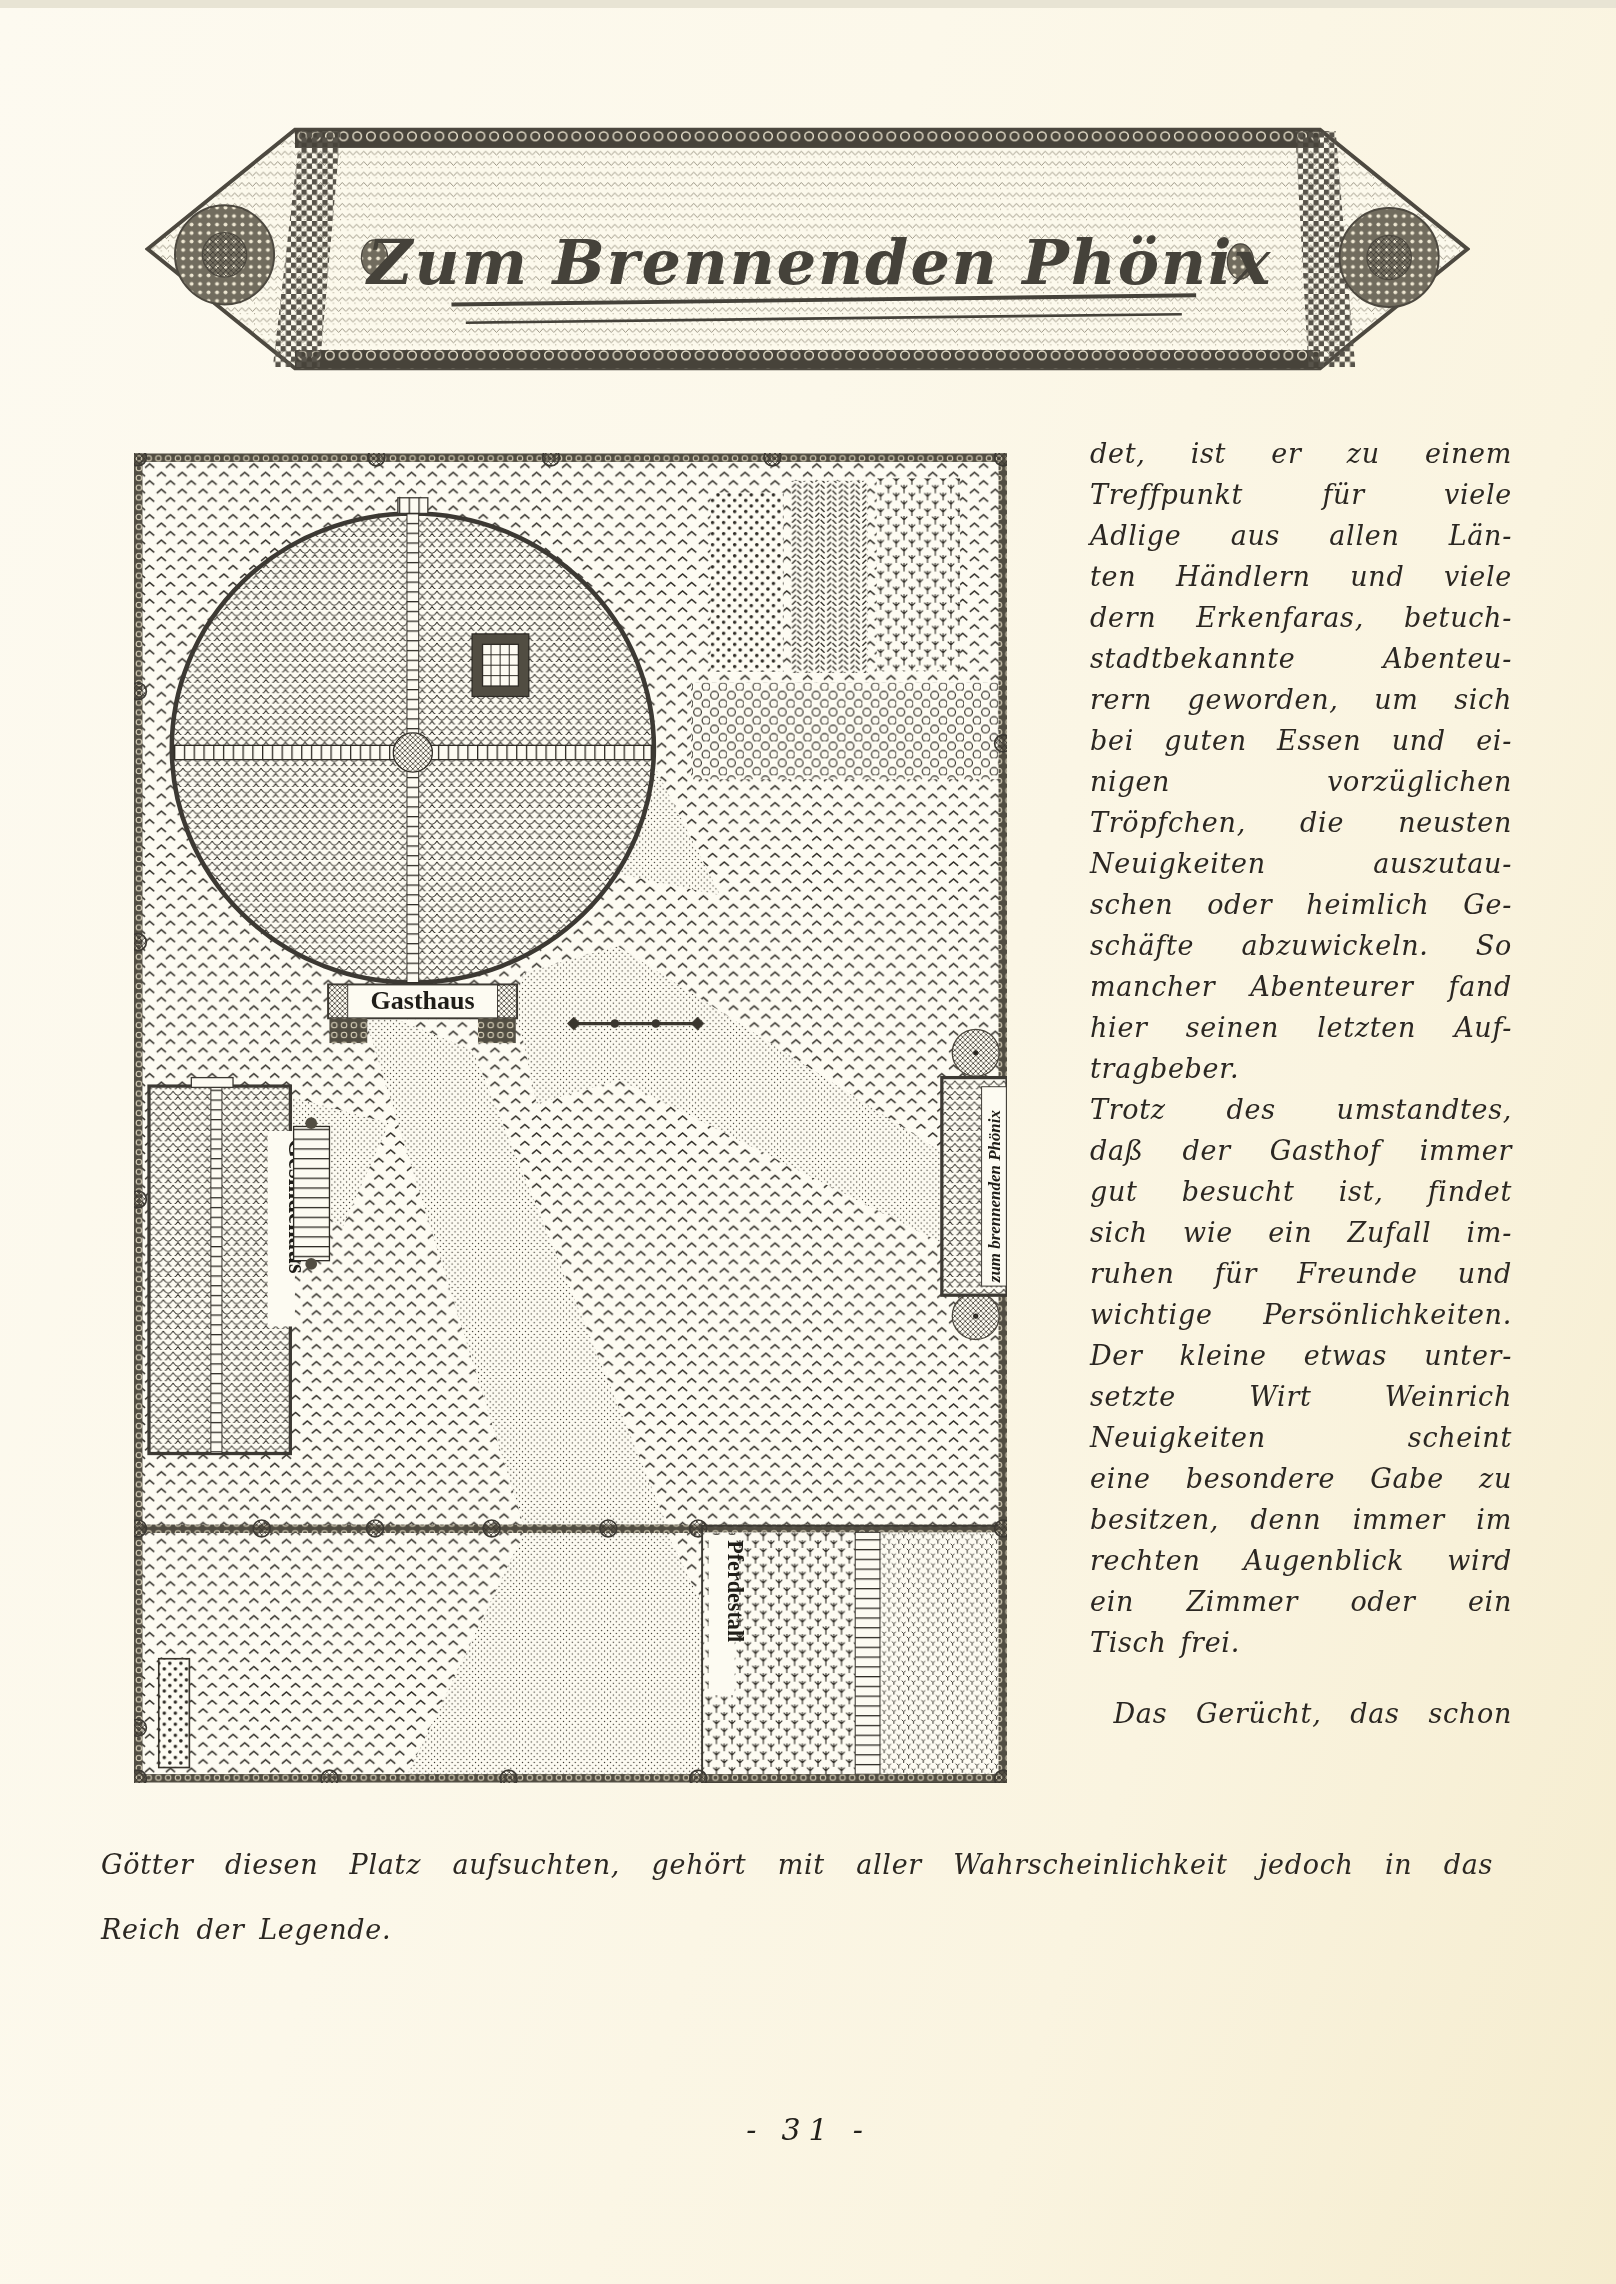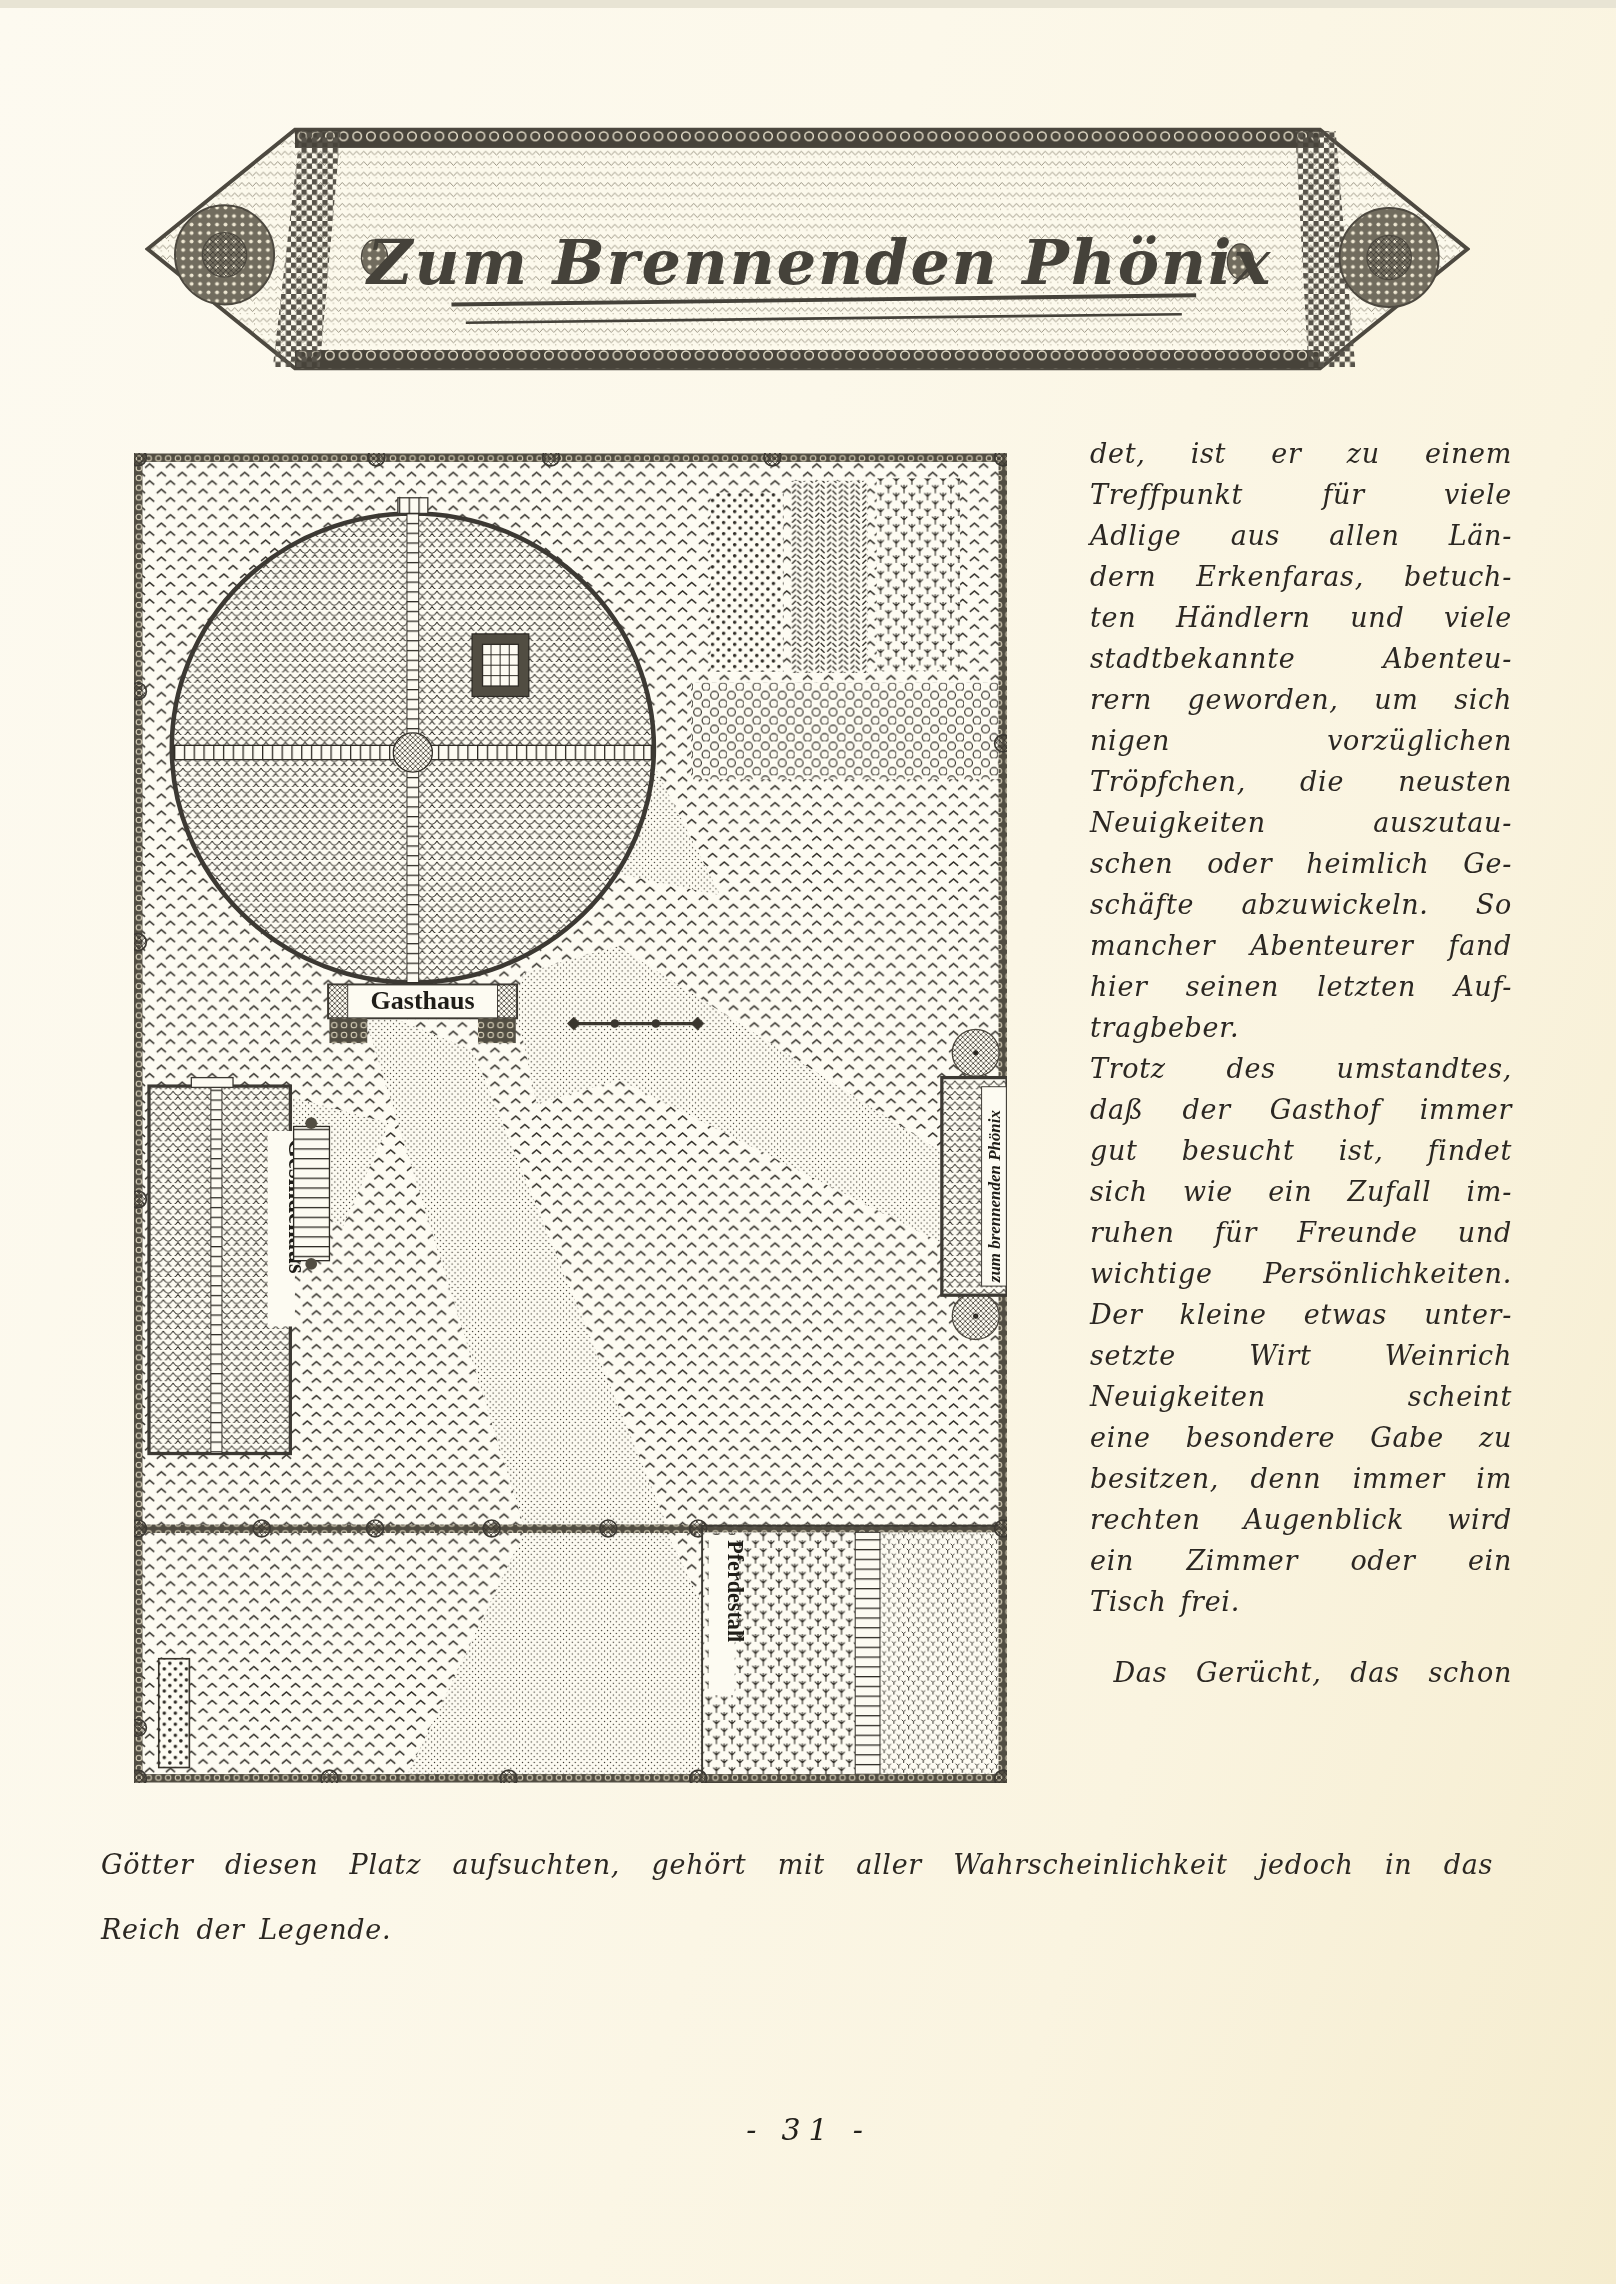--- a/index.html
+++ b/index.html
@@ -299,24 +299,25 @@
       <rect x="1240" y="958" width="100" height="334" fill="none" stroke="#3c3933" stroke-width="5"></rect>
       <rect x="1301" y="972" width="38" height="306" fill="#fdfbf2" stroke="#3c3933" stroke-width="1.5"></rect>
       <text class="map-label" transform="translate(1330,1272) rotate(-90)" font-size="26" font-style="italic">zum brennenden Phönix</text>
     </g>
   </svg>
 
   <div class="text-column">
       <div class="script-line just">det, ist er zu einem</div>
       <div class="script-line just">Treffpunkt für viele</div>
       <div class="script-line just">Adlige aus allen Län-</div>
+      <div class="script-line just">ten Händlern und viele</div>
       <div class="script-line just">dern Erkenfaras, betuch-</div>
-      <div class="script-line just">ten Händlern und viele</div>
       <div class="script-line just">stadtbekannte Abenteu-</div>
       <div class="script-line just">rern geworden, um sich</div>
+      <div class="script-line just">bei guten Essen und ei-</div>
       <div class="script-line just">nigen vorzüglichen</div>
       <div class="script-line just">Tröpfchen, die neusten</div>
       <div class="script-line just">Neuigkeiten auszutau-</div>
       <div class="script-line just">schen oder heimlich Ge-</div>
       <div class="script-line just">schäfte abzuwickeln. So</div>
       <div class="script-line just">mancher Abenteurer fand</div>
       <div class="script-line just">hier seinen letzten Auf-</div>
       <div class="script-line">tragbeber.</div>
       <div class="script-line just">Trotz des umstandtes,</div>
       <div class="script-line just">daß der Gasthof immer</div>

